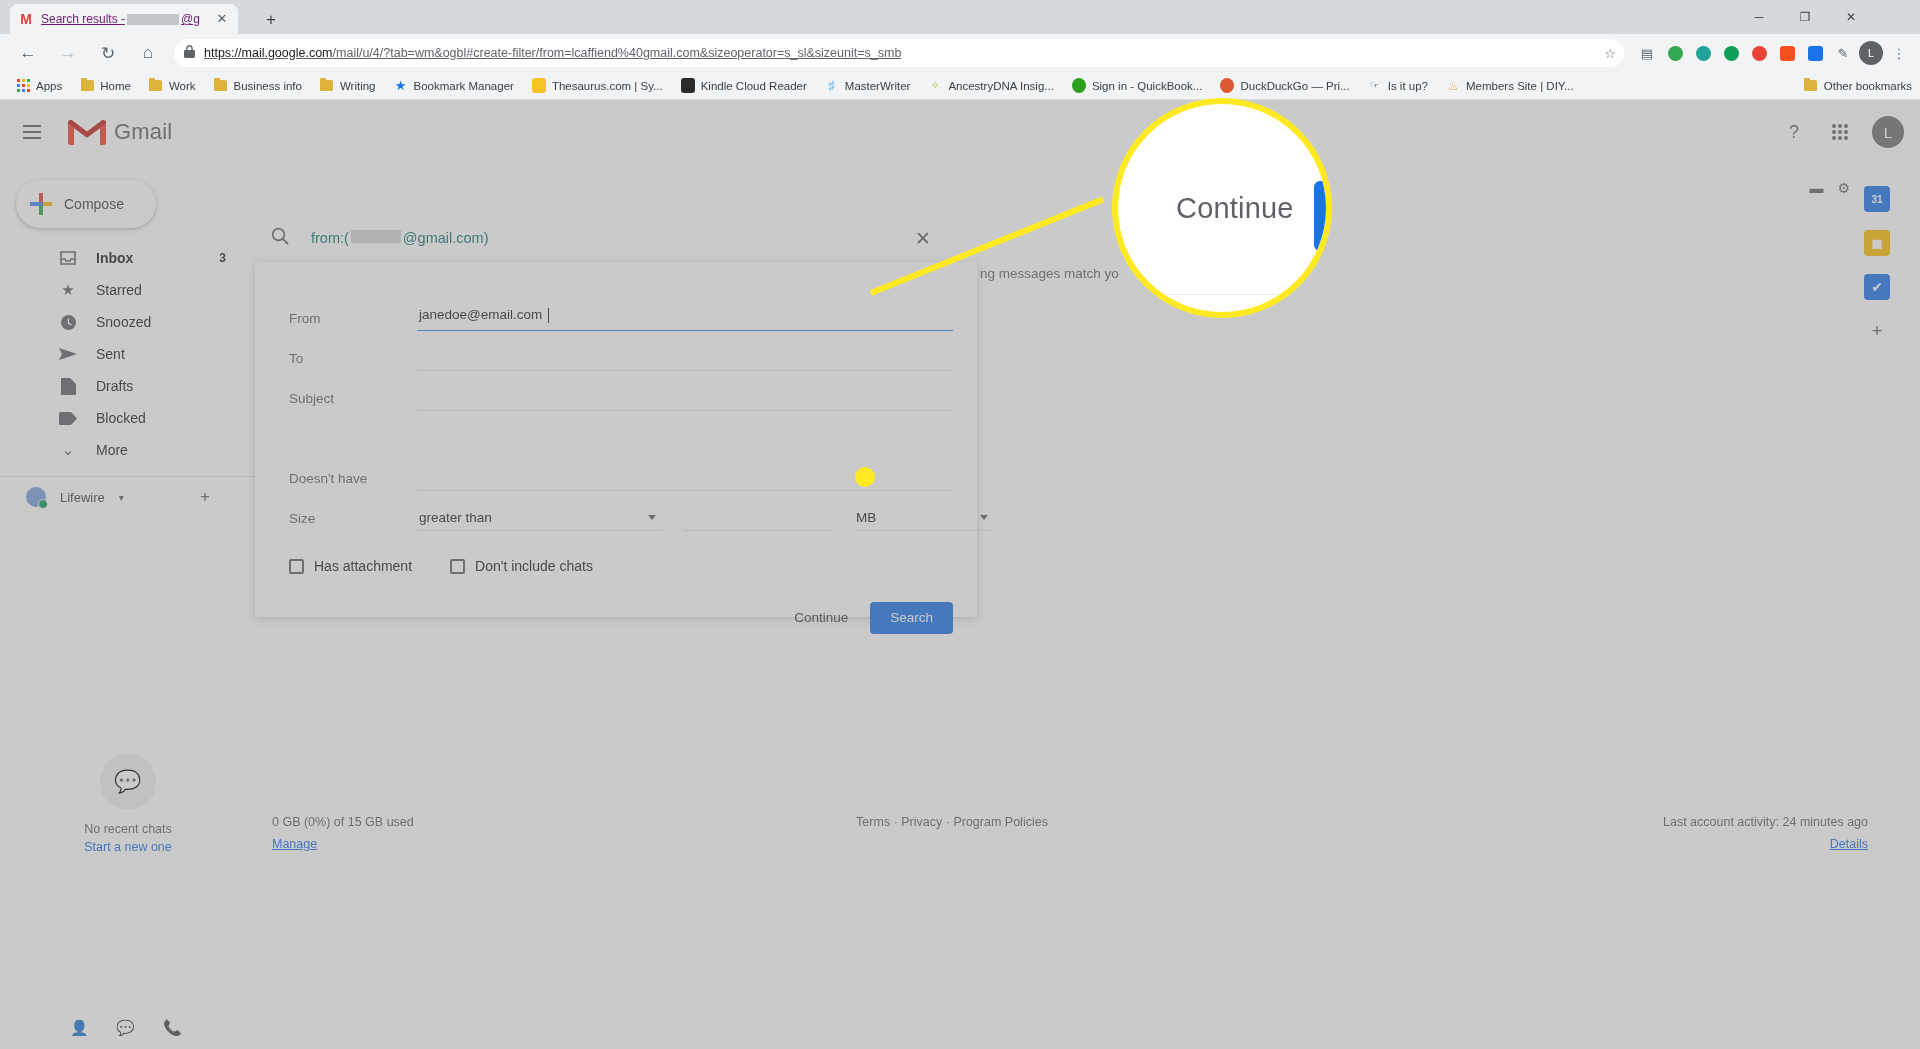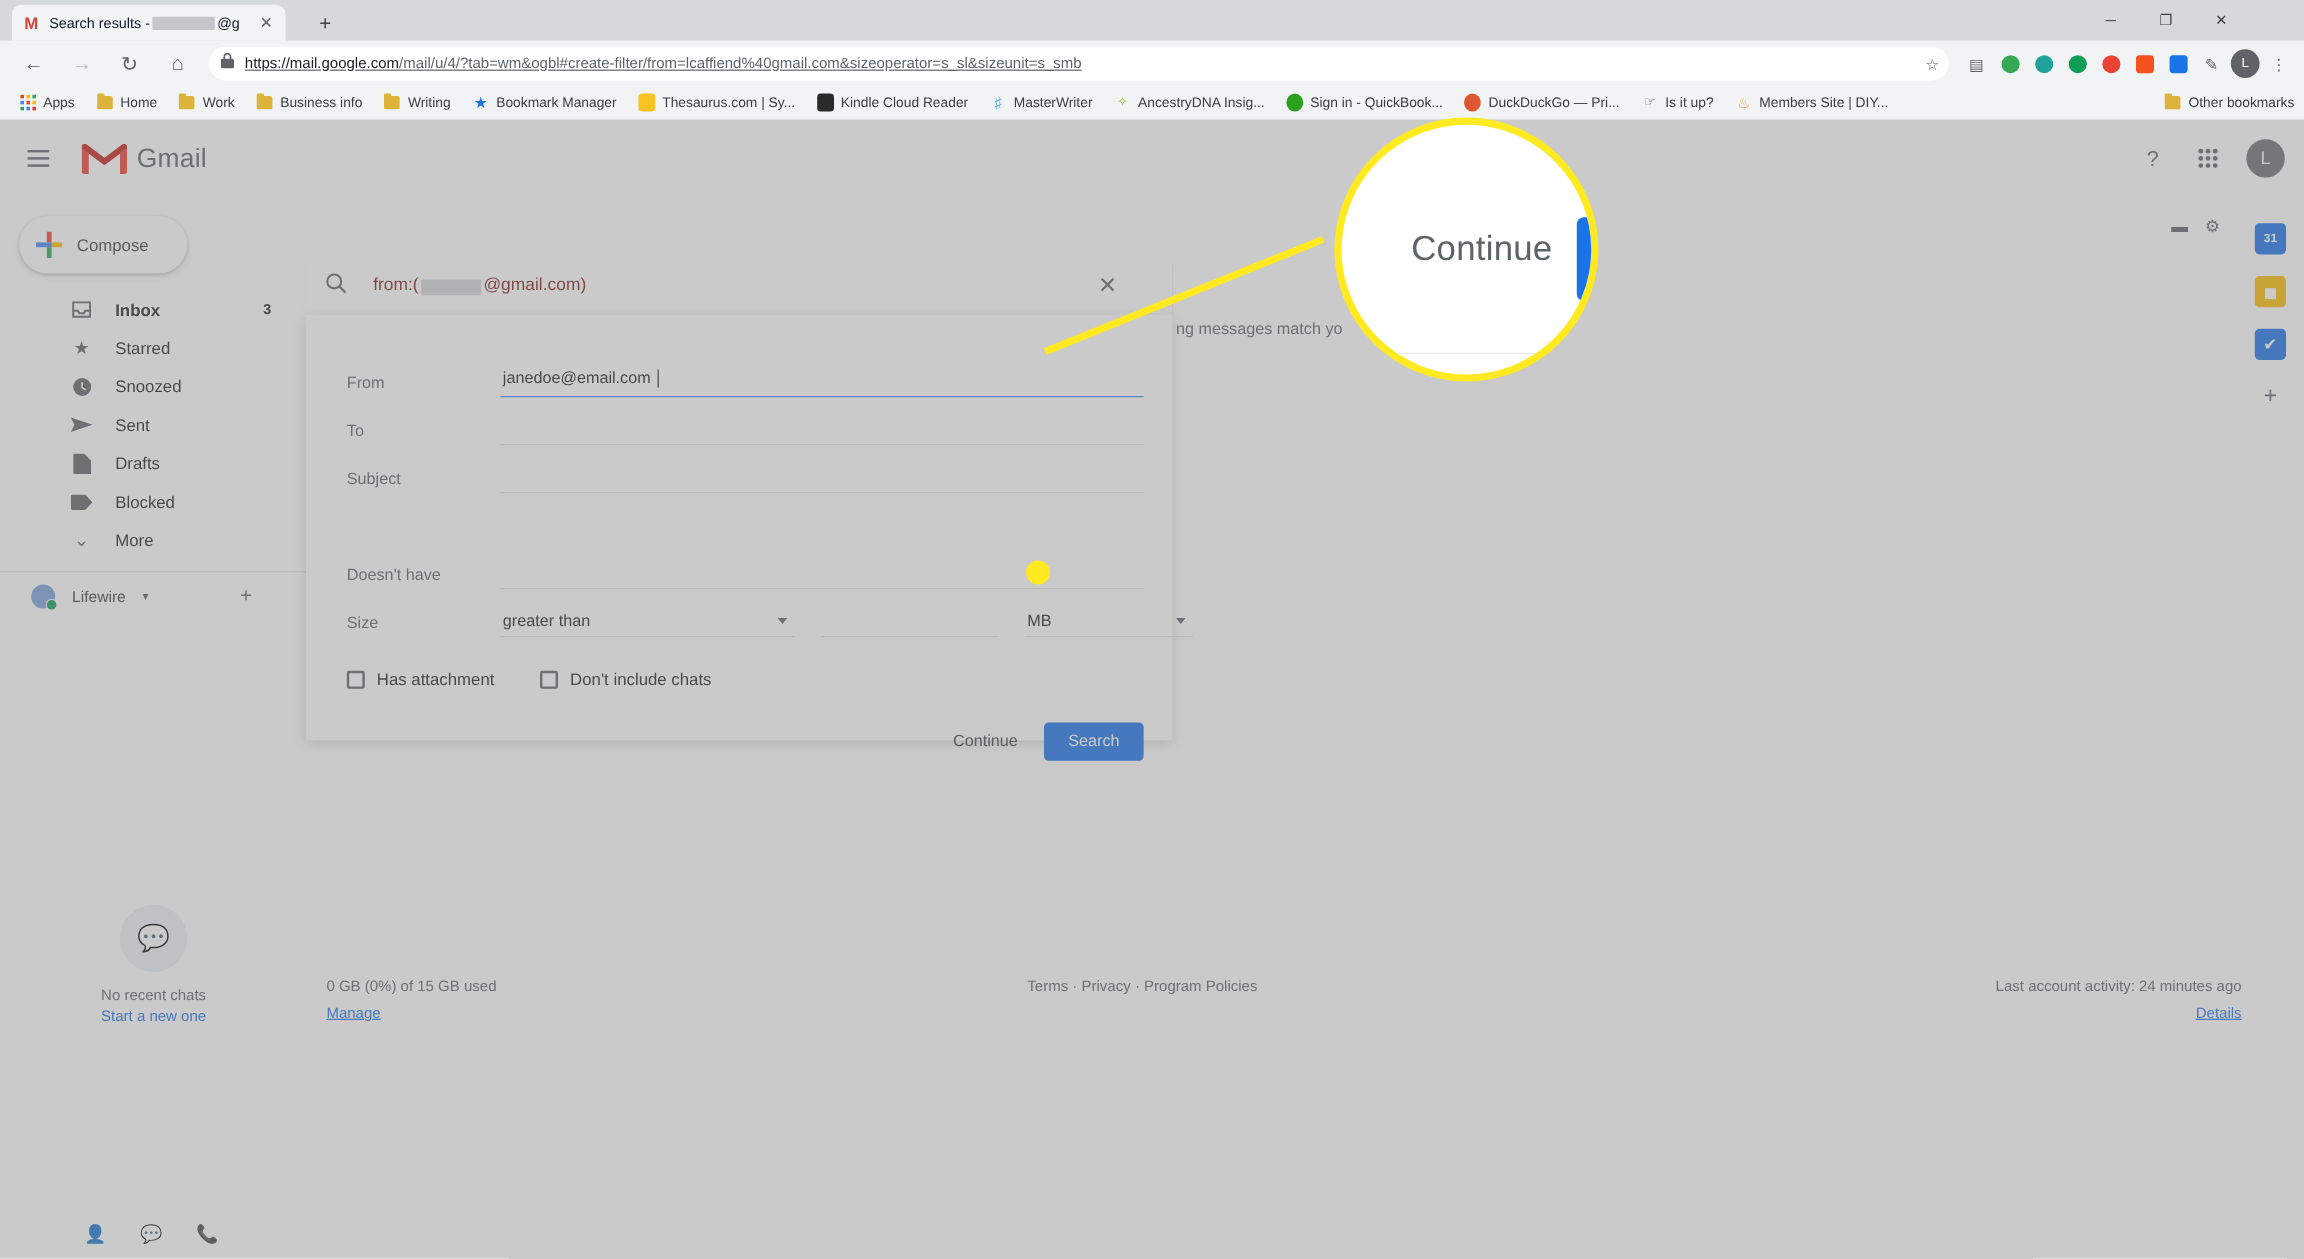--- a/index.html
+++ b/index.html
@@ -20,23 +20,23 @@
     position: absolute; left: 10px; top: 4px; width: 228px; height: 30px;
     background: #f1f3f4; border-radius: 8px 8px 0 0;
     display: flex; align-items: center; padding: 0 8px; gap: 7px;
   }
   .tab-favicon {
     width: 16px; height: 16px; flex: 0 0 16px;
     display: flex; align-items: center; justify-content: center;
     font-size: 14px; font-weight: bold; color: #d44638; line-height: 1;
   }
   .tab-title {
-    font-size: 12px; color: #0f172a; white-space: nowrap;
+    font-size: 12px; color: #701a75; white-space: nowrap;
     overflow: hidden; flex: 1 1 auto;
-    display: flex; align-items: center; gap: 2px;
+    display: flex; align-items: center; gap: 2px; text-decoration: underline;
   }
   .redact {
     display: inline-block; background: #c4c7c9; border-radius: 1px;
     height: 11px; width: 52px; vertical-align: middle;
   }
   .tab-close {
     width: 16px; height: 16px; flex: 0 0 16px; color: #5f6368;
     font-size: 13px; line-height: 16px; text-align: center;
   }
   .tab-new {
@@ -215,21 +215,21 @@
   .no-chats a { color:#1a73e8; text-decoration:none; display:block; margin-top:4px; }
   .ho-footer {
     position:absolute; bottom: 12px; left: 70px; display:flex; gap: 28px;
     color:#5f6368; font-size: 15px;
   }
   .ho-footer .sel { color:#3c4043; }
 
   
   .right-rail {
     position: absolute; right: 0; top: 64px; width: 56px; height: 885px;
-    display:flex; flex-direction:column; align-items:center; padding-top: 22px; gap: 18px;
+    display:flex; flex-direction:column; padding-top: 22px; gap: 18px;
   }
   .rail-ico {
     width: 26px; height: 26px; border-radius: 4px;
     display:flex; align-items:center; justify-content:center;
     font-size: 14px; color:#fff;
   }
 
   
   .mail-toolbar {
     position: absolute; top: 64px; left: 256px; right: 56px; height: 48px;
@@ -253,21 +253,21 @@
   .gm-footer .right .details { display:block; margin-top: 8px; color:#1a73e8; }
 
   
   .search-bar {
     position: absolute; top: 114px; left: 255px; width: 722px; height: 48px;
     background: #fff; border-radius: 8px 8px 0 0;
     display:flex; align-items:center; padding: 0 16px; gap: 22px;
     box-shadow: 0 1px 1px rgba(0,0,0,.1);
   }
   .search-icon { color:#5f6368; font-size: 17px; }
-  .search-q { font-size: 14.5px; color:#7f1d1d; display:flex; align-items:flex-end; gap:0; }
+  .search-q { font-size: 14.5px; color:#0f766e; display:flex; align-items:flex-start; gap:0; }
   .search-q .redact2 {
     display:inline-block; background:#d2d4d6; height:13px; width:50px; margin:0 2px;
     vertical-align: middle;
   }
   .search-close { position:absolute; right: 46px; color:#5f6368; font-size: 19px; }
 
   .filter-panel {
     position: absolute; top: 162px; left: 255px; width: 722px; height: 355px;
     background: #fff; box-shadow: 0 2px 10px rgba(0,0,0,.18);
   }

